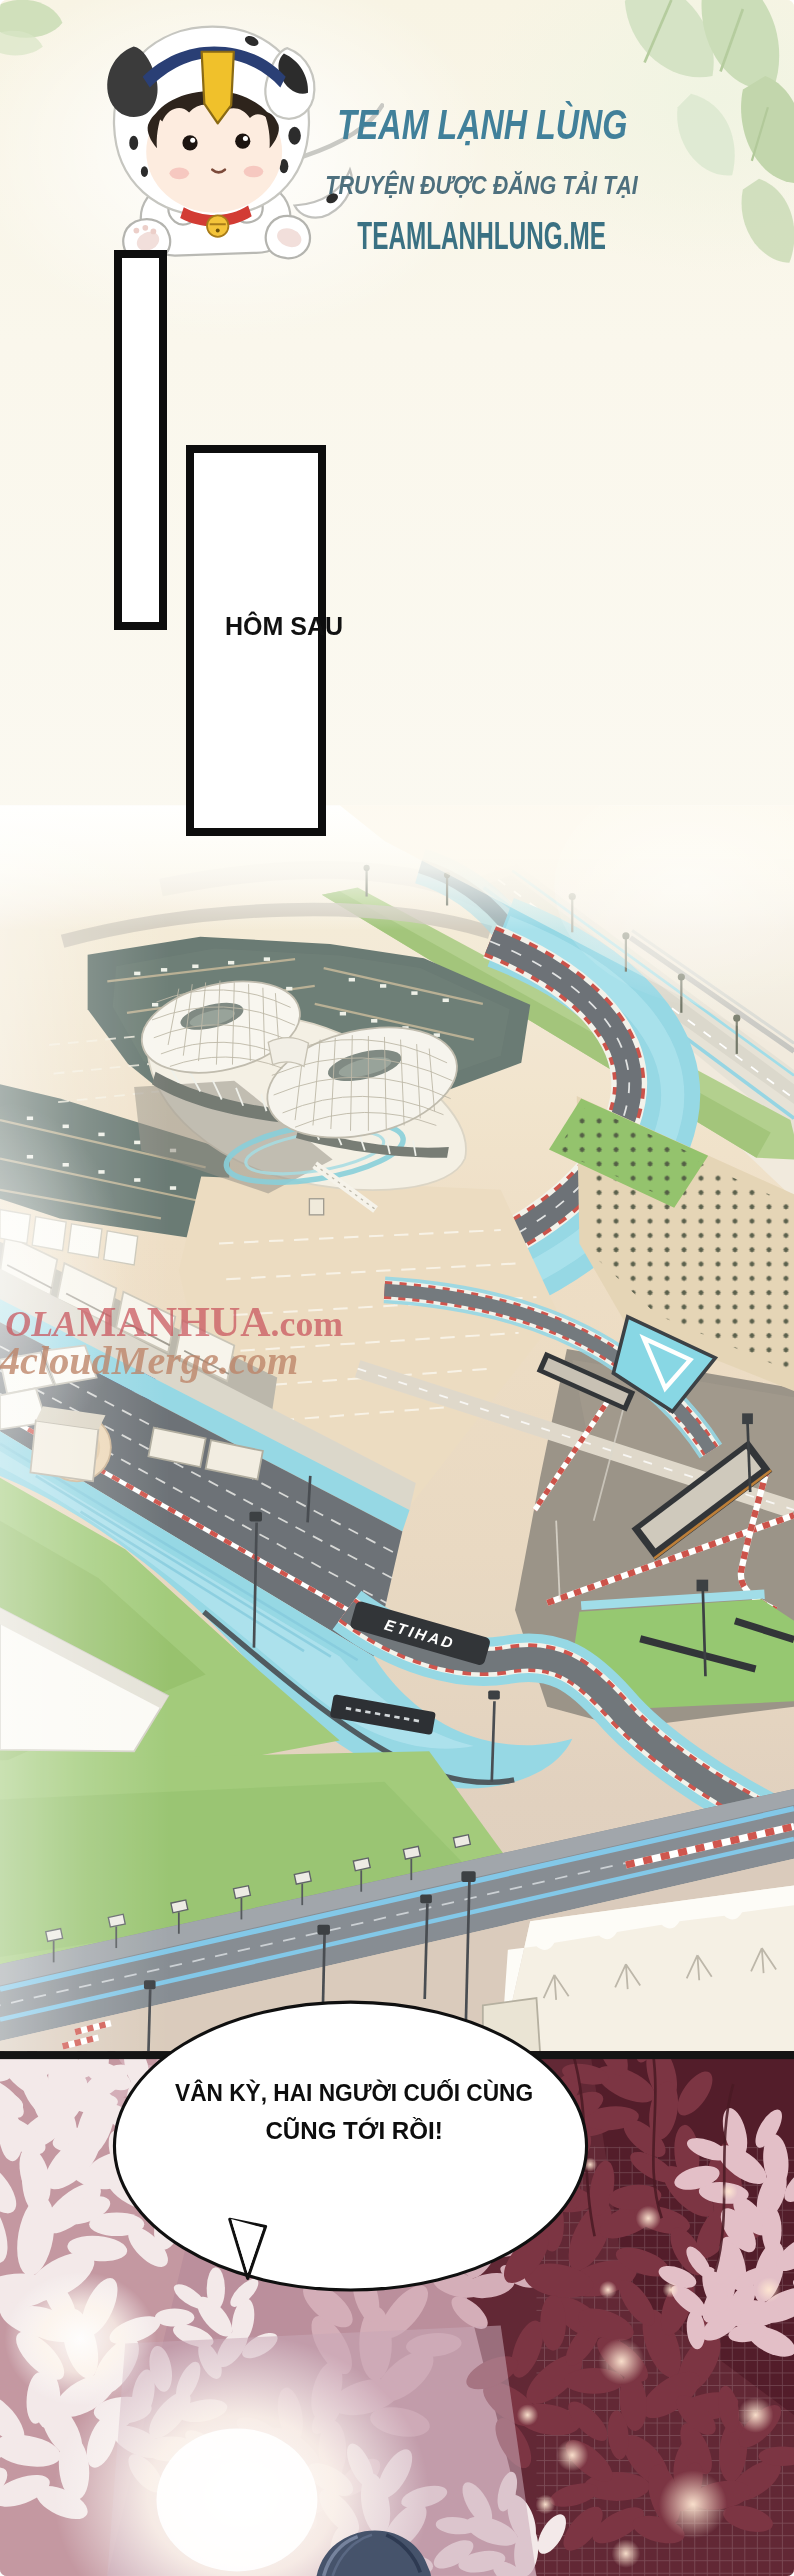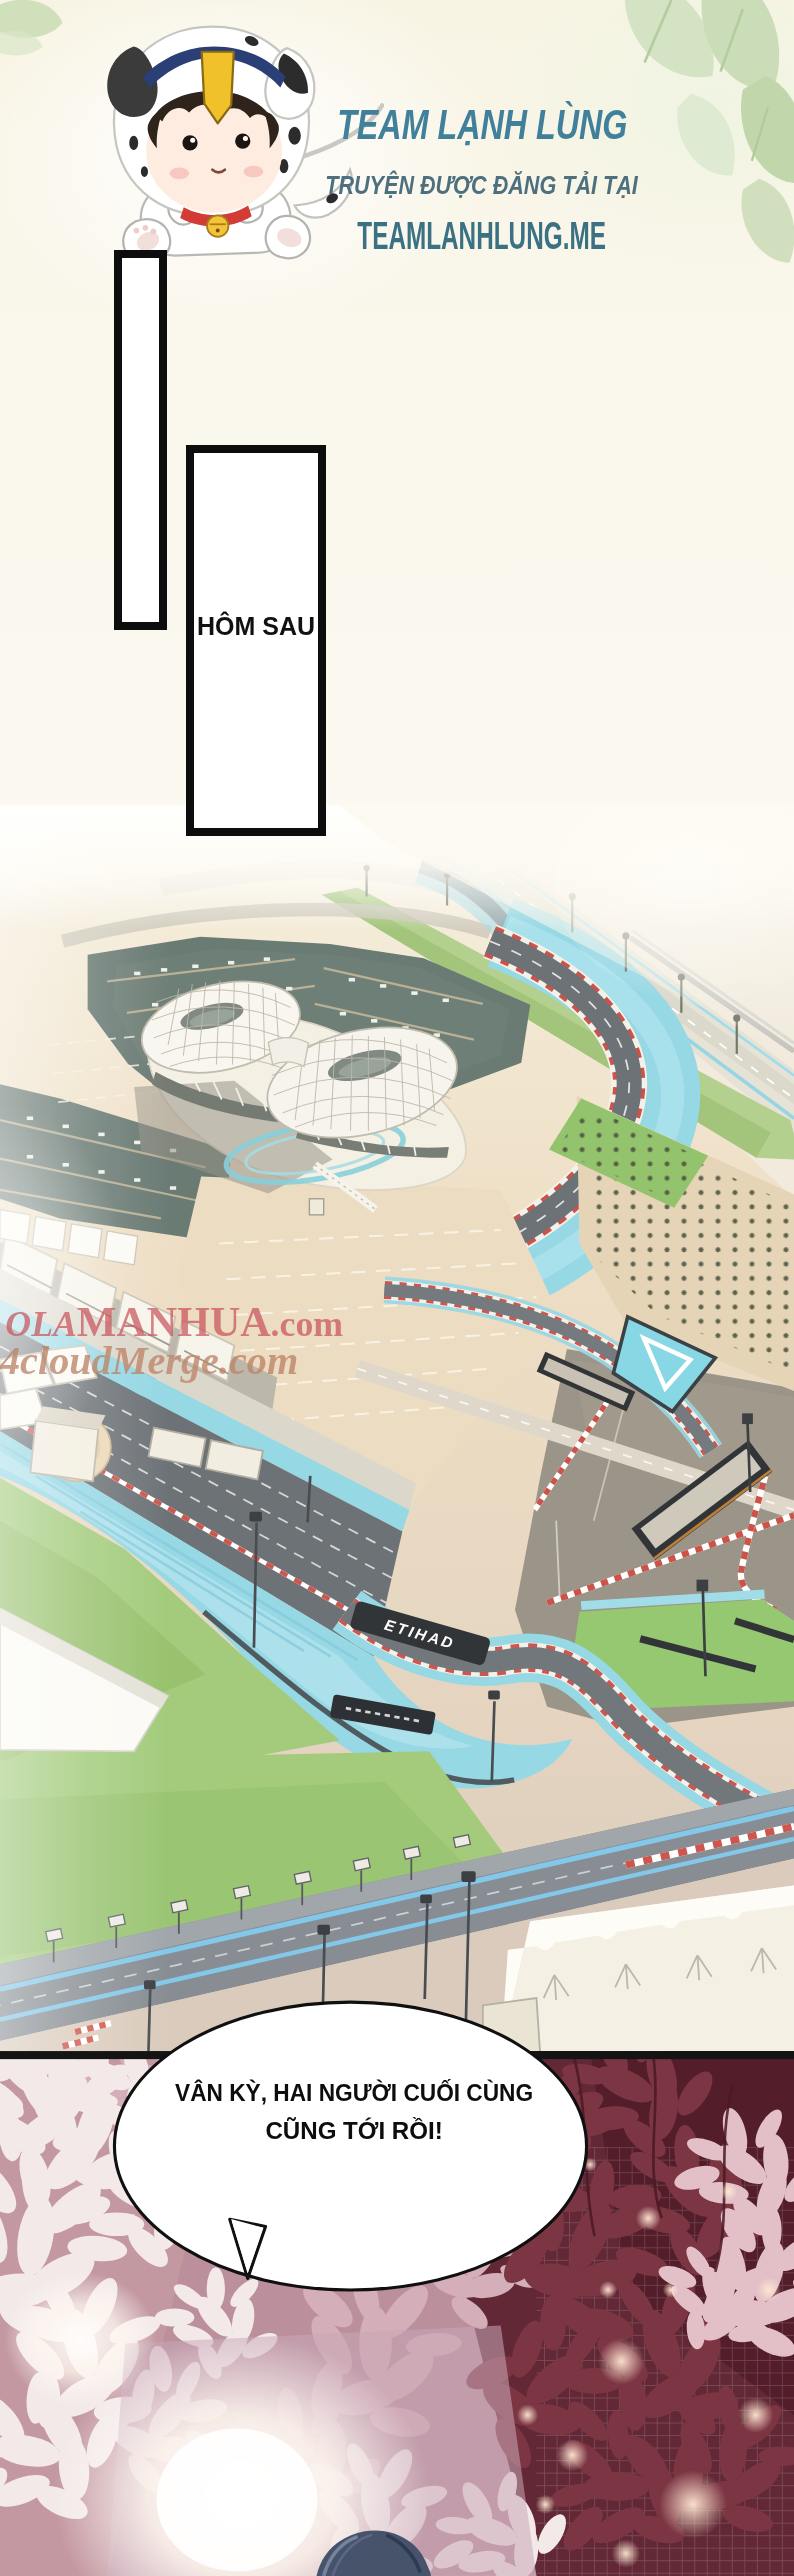--- a/index.html
+++ b/index.html
@@ -1,17 +1,17 @@
 <!DOCTYPE html>
 <html style="font-size:14.3px"><head>
 <meta charset="utf-8">
 <style>
   html,body{margin:0;padding:0;}
   body{width:794px;height:2576px;overflow:hidden;font-family:"Liberation Sans",sans-serif;}
-  #page{position:relative;width:794px;height:2576px;background:#faf6e9;overflow:hidden;}
+  #page{position:relative;width:794px;height:2576px;background:#faf6e9;overflow:hidden;border-radius:7px;}
   .abs{position:absolute;}
 </style>
 </head>
 <body>
 <div id="page">
 
   <div class="abs" style="left:0;top:0;width:794px;height:859px;background:
     radial-gradient(ellipse 376px 268px at 228px 152px, #ffffff 0%, rgba(255,255,255,0) 70%),
     radial-gradient(ellipse 340px 250px at 716px 98px, #f0f4e2 0%, rgba(240,244,226,0) 70%),
     linear-gradient(180deg,#f8f4e4 0%, #faf7ec 40%, #fbf9f1 100%);"></div>
@@ -99,21 +99,21 @@
   <div class="abs" style="left:289px;top:100px;width:385px;text-align:center;font-style:italic;font-weight:bold;font-size:43px;letter-spacing:0px;color:#41809a;transform:scaleX(0.75);transform-origin:center;white-space:nowrap;">TEAM LẠNH LÙNG</div>
 
   <div class="abs" style="left:289px;top:170px;width:385px;text-align:center;font-style:italic;font-weight:bold;font-size:26px;color:#4e707e;transform:scaleX(0.83);transform-origin:center;white-space:nowrap;">TRUYỆN ĐƯỢC ĐĂNG TẢI TẠI</div>
 
   <div class="abs" style="left:288px;top:215px;width:385px;text-align:center;font-weight:bold;font-size:38px;color:#3a7183;transform:scaleX(0.64);transform-origin:center;white-space:nowrap;">TEAMLANHLUNG.ME</div>
 
   <div class="abs" style="z-index:5;left:114px;top:250px;width:53px;height:380px;border:8px solid #0d0d0d;background:#ffffff;box-sizing:border-box;"></div>
 
   <div class="abs" style="z-index:5;left:186px;top:445px;width:140px;height:391px;border:8px solid #0d0d0d;background:#ffffff;box-sizing:border-box;"></div>
 
-  <div class="abs" style="z-index:6;left:186px;top:612px;width:140px;text-align:center;font-weight:bold;font-size:25px;letter-spacing:0px;color:#111;">HÔM SAU</div>
+  <div class="abs" style="z-index:6;left:186px;top:612px;width:140px;text-align:center;font-weight:bold;font-size:25px;letter-spacing:0px;color:#111;padding-left:28px;">HÔM SAU</div>
 
   <svg class="abs" style="left:0;top:805px;" width="794" height="1248" viewBox="0 900 888 1395">
     <defs>
       <linearGradient id="sandg" x1="0" y1="900" x2="0" y2="2295" gradientUnits="userSpaceOnUse">
         <stop offset="0" stop-color="#fdfbf4"></stop>
         <stop offset="0.1" stop-color="#f4ead6"></stop>
         <stop offset="0.35" stop-color="#eddcc2"></stop>
         <stop offset="0.6" stop-color="#e8d7bf"></stop>
         <stop offset="0.8" stop-color="#dfcebc"></stop>
         <stop offset="1" stop-color="#dbcbba"></stop>

